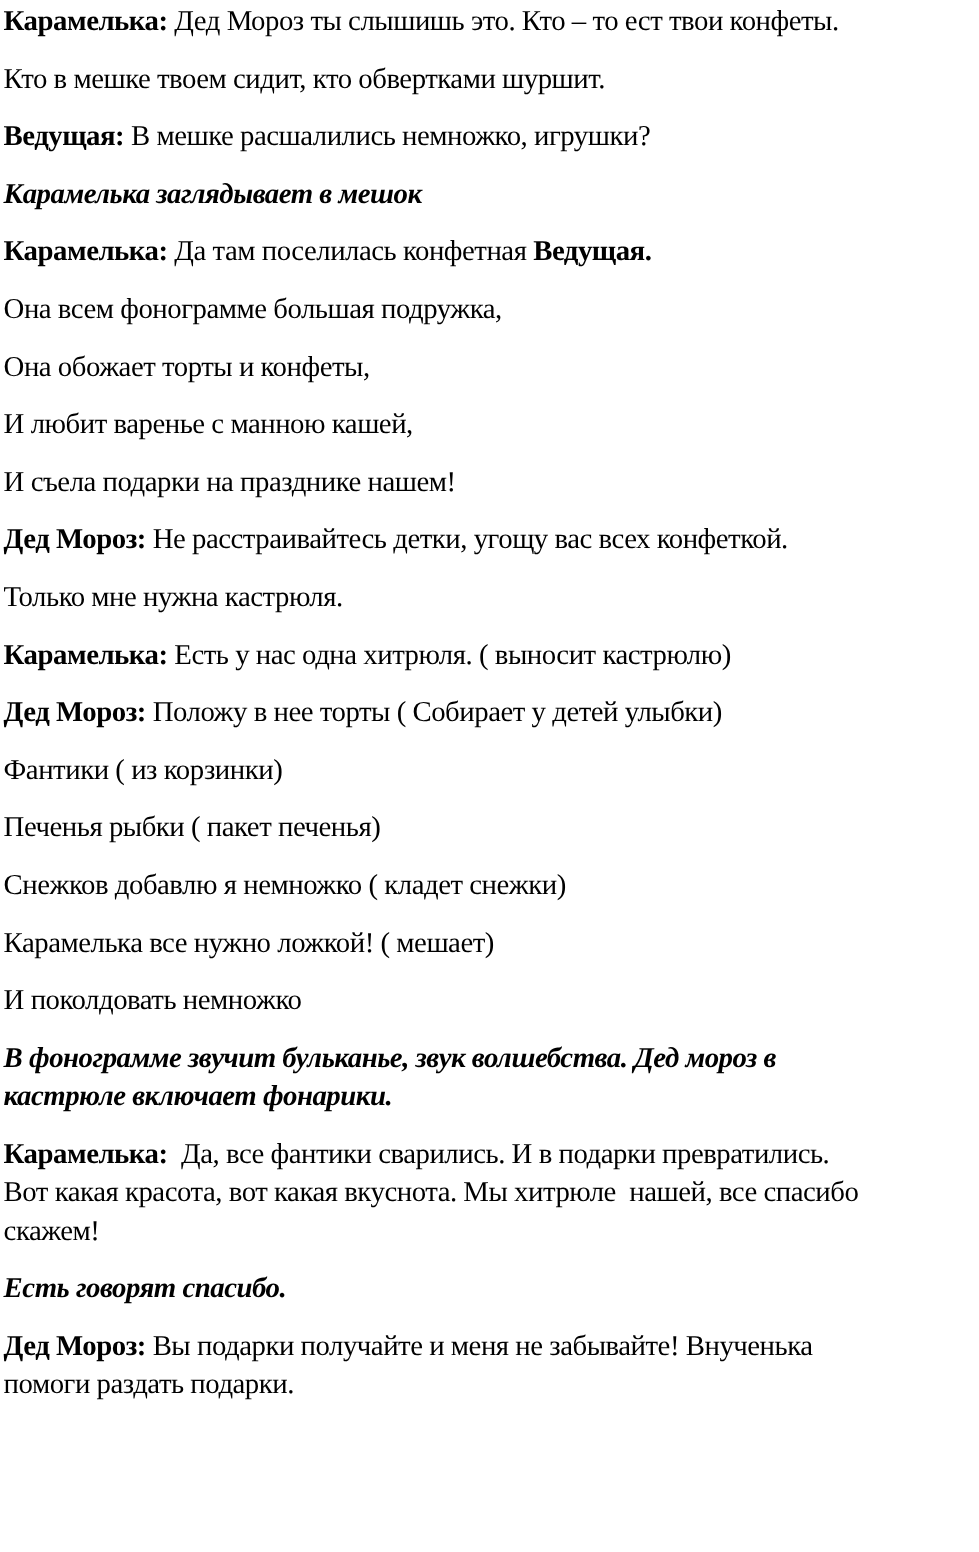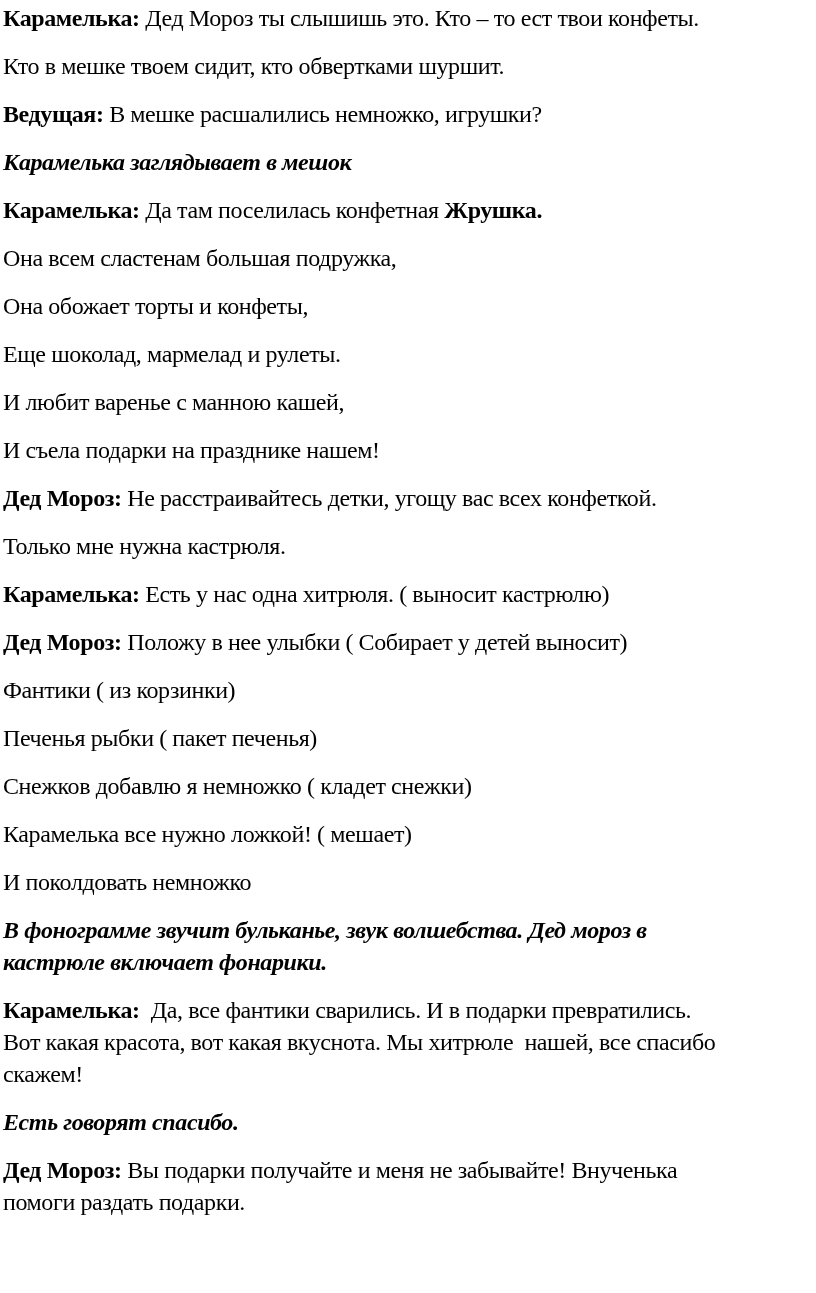--- a/index.html
+++ b/index.html
@@ -30,30 +30,29 @@
 </style>
 </head>
 <body>
 
 <div class="page">
   <div id="doc">
       <p><span class="b">Карамелька: </span><span>Дед Мороз ты слышишь это. Кто – то ест твои конфеты.</span></p>
       <p><span>Кто в мешке твоем сидит, кто обвертками шуршит.</span></p>
       <p><span class="b">Ведущая: </span><span>В мешке расшалились немножко, игрушки?</span></p>
       <p class="stage"><span>Карамелька заглядывает в мешок</span></p>
-      <p><span class="b">Карамелька: </span><span>Да там поселилась конфетная </span><span class="b">Жрушка.</span></p>
-      <p><span>Она всем сластенам большая подружка,</span></p>
+      <p><span class="b">Карамелька: </span><span>Да там поселилась конфетная </span><span class="b">Ведущая.</span></p>
+      <p><span>Она всем фонограмме большая подружка,</span></p>
       <p><span>Она обожает торты и конфеты,</span></p>
-      <p><span>Еще шоколад, мармелад и рулеты.</span></p>
       <p><span>И любит варенье с манною кашей,</span></p>
       <p><span>И съела подарки на празднике нашем!</span></p>
       <p><span class="b">Дед Мороз: </span><span>Не расстраивайтесь детки, угощу вас всех конфеткой.</span></p>
       <p><span>Только мне нужна кастрюля.</span></p>
       <p><span class="b">Карамелька: </span><span>Есть у нас одна хитрюля. ( выносит кастрюлю)</span></p>
-      <p><span class="b">Дед Мороз: </span><span>Положу в нее улыбки ( Собирает у детей выносит)</span></p>
+      <p><span class="b">Дед Мороз: </span><span>Положу в нее торты ( Собирает у детей улыбки)</span></p>
       <p><span>Фантики ( из корзинки)</span></p>
       <p><span>Печенья рыбки ( пакет печенья)</span></p>
       <p><span>Снежков добавлю я немножко ( кладет снежки)</span></p>
       <p><span>Карамелька все нужно ложкой! ( мешает)</span></p>
       <p><span>И поколдовать немножко</span></p>
       <p class="stage"><span>В фонограмме звучит бульканье, звук волшебства. Дед мороз в кастрюле включает фонарики.</span></p>
       <p><span class="b">Карамелька: </span><span> Да, все фантики сварились. И в подарки превратились. Вот какая красота, вот какая вкуснота. Мы хитрюле  нашей, все спасибо скажем!</span></p>
       <p class="stage"><span>Есть говорят спасибо.</span></p>
       <p><span class="b">Дед Мороз: </span><span>Вы подарки получайте и меня не забывайте! Внученька  помоги раздать подарки.</span></p>
     </div>

